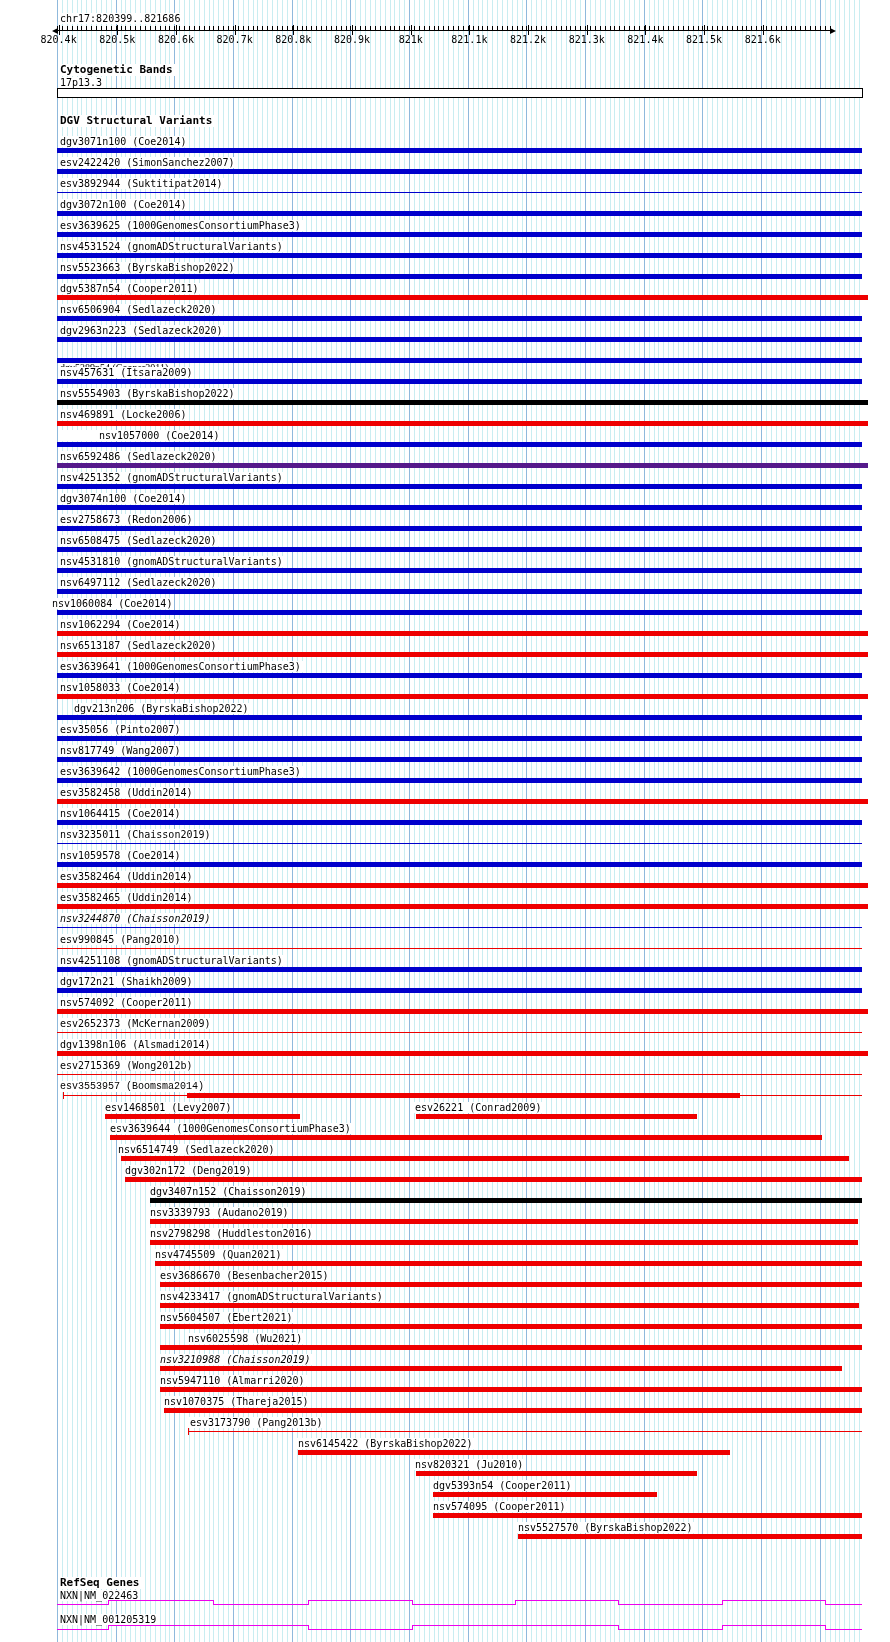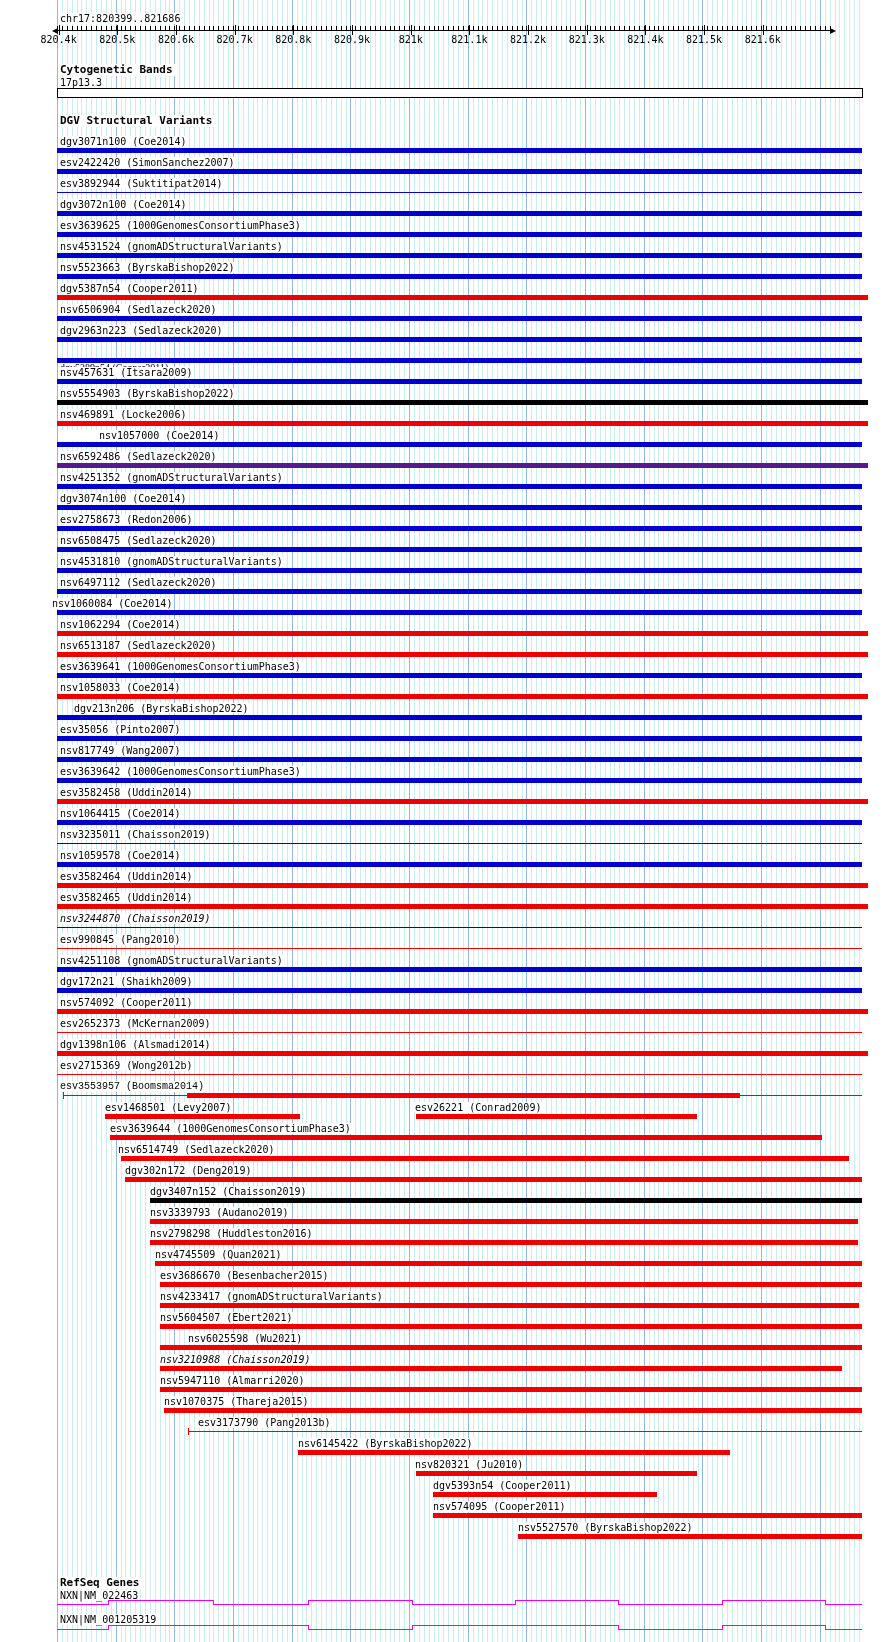--- a/index.html
+++ b/index.html
@@ -194,21 +194,21 @@
       <div class="lbl" style="left: 159px; top: 1312px;">nsv5604507 (Ebert2021)</div>
       <div class="bar" style="left: 160px; top: 1324px; width: 702px; background: rgb(238, 0, 0);"></div>
       <div class="lbl" style="left: 159px; top: 1333px; margin-left: 28px;">nsv6025598 (Wu2021)</div>
       <div class="bar" style="left: 160px; top: 1345px; width: 702px; background: rgb(238, 0, 0);"></div>
       <div class="lbl" style="left: 159px; top: 1354px; font-style: italic;">nsv3210988 (Chaisson2019)</div>
       <div class="bar" style="left: 160px; top: 1366px; width: 682px; background: rgb(238, 0, 0);"></div>
       <div class="lbl" style="left: 159px; top: 1375px;">nsv5947110 (Almarri2020)</div>
       <div class="bar" style="left: 160px; top: 1387px; width: 702px; background: rgb(238, 0, 0);"></div>
       <div class="lbl" style="left: 163px; top: 1396px;">nsv1070375 (Thareja2015)</div>
       <div class="bar" style="left: 164px; top: 1408px; width: 698px; background: rgb(238, 0, 0);"></div>
-      <div class="lbl" style="left: 189px; top: 1417px; margin-left: 8px;">esv3173790 (Pang2013b)</div>
+      <div class="lbl" style="left: 189px; top: 1417px;">esv3173790 (Pang2013b)</div>
       <div class="thinbar" style="left: 188px; top: 1431px; width: 674px; background: rgb(238, 0, 0);"></div>
       <div class="vtick" style="left: 188px; top: 1428px; background: rgb(238, 0, 0);"></div>
       <div class="lbl" style="left: 297px; top: 1438px;">nsv6145422 (ByrskaBishop2022)</div>
       <div class="bar" style="left: 298px; top: 1450px; width: 432px; background: rgb(238, 0, 0);"></div>
       <div class="lbl" style="left: 414px; top: 1459px;">nsv820321 (Ju2010)</div>
       <div class="bar" style="left: 416px; top: 1471px; width: 281px; background: rgb(238, 0, 0);"></div>
       <div class="lbl" style="left: 432px; top: 1480px;">dgv5393n54 (Cooper2011)</div>
       <div class="bar" style="left: 433px; top: 1492px; width: 224px; background: rgb(238, 0, 0);"></div>
       <div class="lbl" style="left: 432px; top: 1501px;">nsv574095 (Cooper2011)</div>
       <div class="bar" style="left: 433px; top: 1513px; width: 429px; background: rgb(238, 0, 0);"></div>

